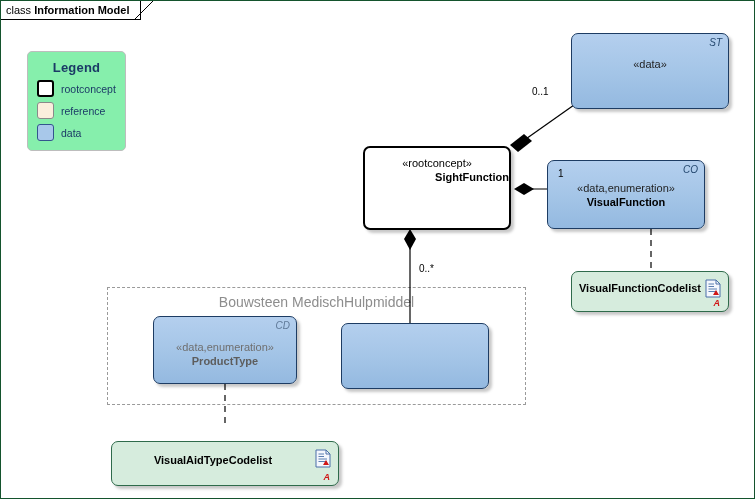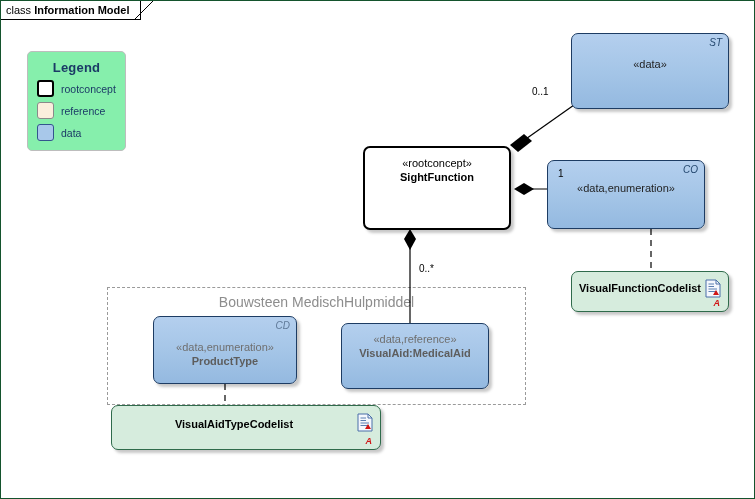--- a/index.html
+++ b/index.html
@@ -157,21 +157,21 @@
     font-style: italic;
     color: #24486f;
   }
 
   
   .node.rootconcept {
     background: #ffffff;
     border: 2.5px solid #000000;
   }
   .node.rootconcept .stereotype { color: #000; }
-  .node.rootconcept .name { color: #000; }
+  .node.rootconcept .name { color: #000; text-align: right; }
 
   
   .node.data {
     background: linear-gradient(180deg, #b4cfee 0%, #a4c5e7 52%, #94b9e0 100%);
     border: 1.5px solid #1d3c63;
   }
   .node.data .stereotype { color: #1f1f1f; }
   .node.data .name { color: #000; }
 
   
@@ -265,20 +265,21 @@
   </div>
 
   <div class="node data" style="left:570px; top:32px; width:158px; height:76px;">
     <div class="corner">ST</div>
     <div class="node-text stereotype" style="top:24px;">«data»</div>
   </div>
 
   <div class="node data" style="left:546px; top:159px; width:158px; height:69px;">
     <div class="corner">CO</div>
     <div class="node-text stereotype" style="top:21px;">«data,enumeration»</div>
+    <div class="node-text name" style="top:35px;">VisualFunction</div>
   </div>
 
   <div class="node codelist" style="left:570px; top:270px; width:158px; height:41px;padding-left:23px;">
     <div class="node-text name" style="top:10px; left:6px; right:26px;">VisualFunctionCodelist</div>
     <svg class="doc-icon" viewBox="0 0 16 19">
       <path d="M1 1 L11 1 L15 5 L15 18 L1 18 Z" fill="#f4f7fd" stroke="#4a6fa8" stroke-width="1"></path>
       <path d="M11 1 L11 5 L15 5" fill="none" stroke="#4a6fa8" stroke-width="1"></path>
       <line x1="3.5" y1="5" x2="9" y2="5" stroke="#4a6fa8" stroke-width="0.9"></line>
       <line x1="3.5" y1="7.5" x2="9" y2="7.5" stroke="#4a6fa8" stroke-width="0.9"></line>
       <line x1="3.5" y1="10" x2="12" y2="10" stroke="#4a6fa8" stroke-width="0.9"></line>
@@ -288,25 +289,23 @@
     <div class="marker-a">A</div>
   </div>
 
   <div class="node data dim" style="left:152px; top:315px; width:144px; height:68px;">
     <div class="corner">CD</div>
     <div class="node-text stereotype" style="top:24px;">«data,enumeration»</div>
     <div class="node-text name" style="top:38px;">ProductType</div>
   </div>
 
   <div class="node data dim" style="left:340px; top:322px; width:148px; height:66px;">
-    <div class="node-text stereotype" style="top:9px;">«data,reference»</div>
-    <div class="node-text name" style="top:23px;">VisualAid:MedicalAid</div>
-  </div>
-
-  <div class="node codelist" style="left:110px; top:404px; width:270px; height:45px;">
+  </div>
+
+  <div class="node codelist" style="left:110px; top:440px; width:228px; height:45px;">
     <div class="node-text name" style="top:12px; left:6px; right:30px;">VisualAidTypeCodelist</div>
     <svg class="doc-icon" viewBox="0 0 16 19">
       <path d="M1 1 L11 1 L15 5 L15 18 L1 18 Z" fill="#f4f7fd" stroke="#4a6fa8" stroke-width="1"></path>
       <path d="M11 1 L11 5 L15 5" fill="none" stroke="#4a6fa8" stroke-width="1"></path>
       <line x1="3.5" y1="5" x2="9" y2="5" stroke="#4a6fa8" stroke-width="0.9"></line>
       <line x1="3.5" y1="7.5" x2="9" y2="7.5" stroke="#4a6fa8" stroke-width="0.9"></line>
       <line x1="3.5" y1="10" x2="12" y2="10" stroke="#4a6fa8" stroke-width="0.9"></line>
       <line x1="3.5" y1="12.5" x2="12" y2="12.5" stroke="#4a6fa8" stroke-width="0.9"></line>
       <polygon points="8,16 11,11 14,16" fill="#d01616"></polygon>
     </svg>

